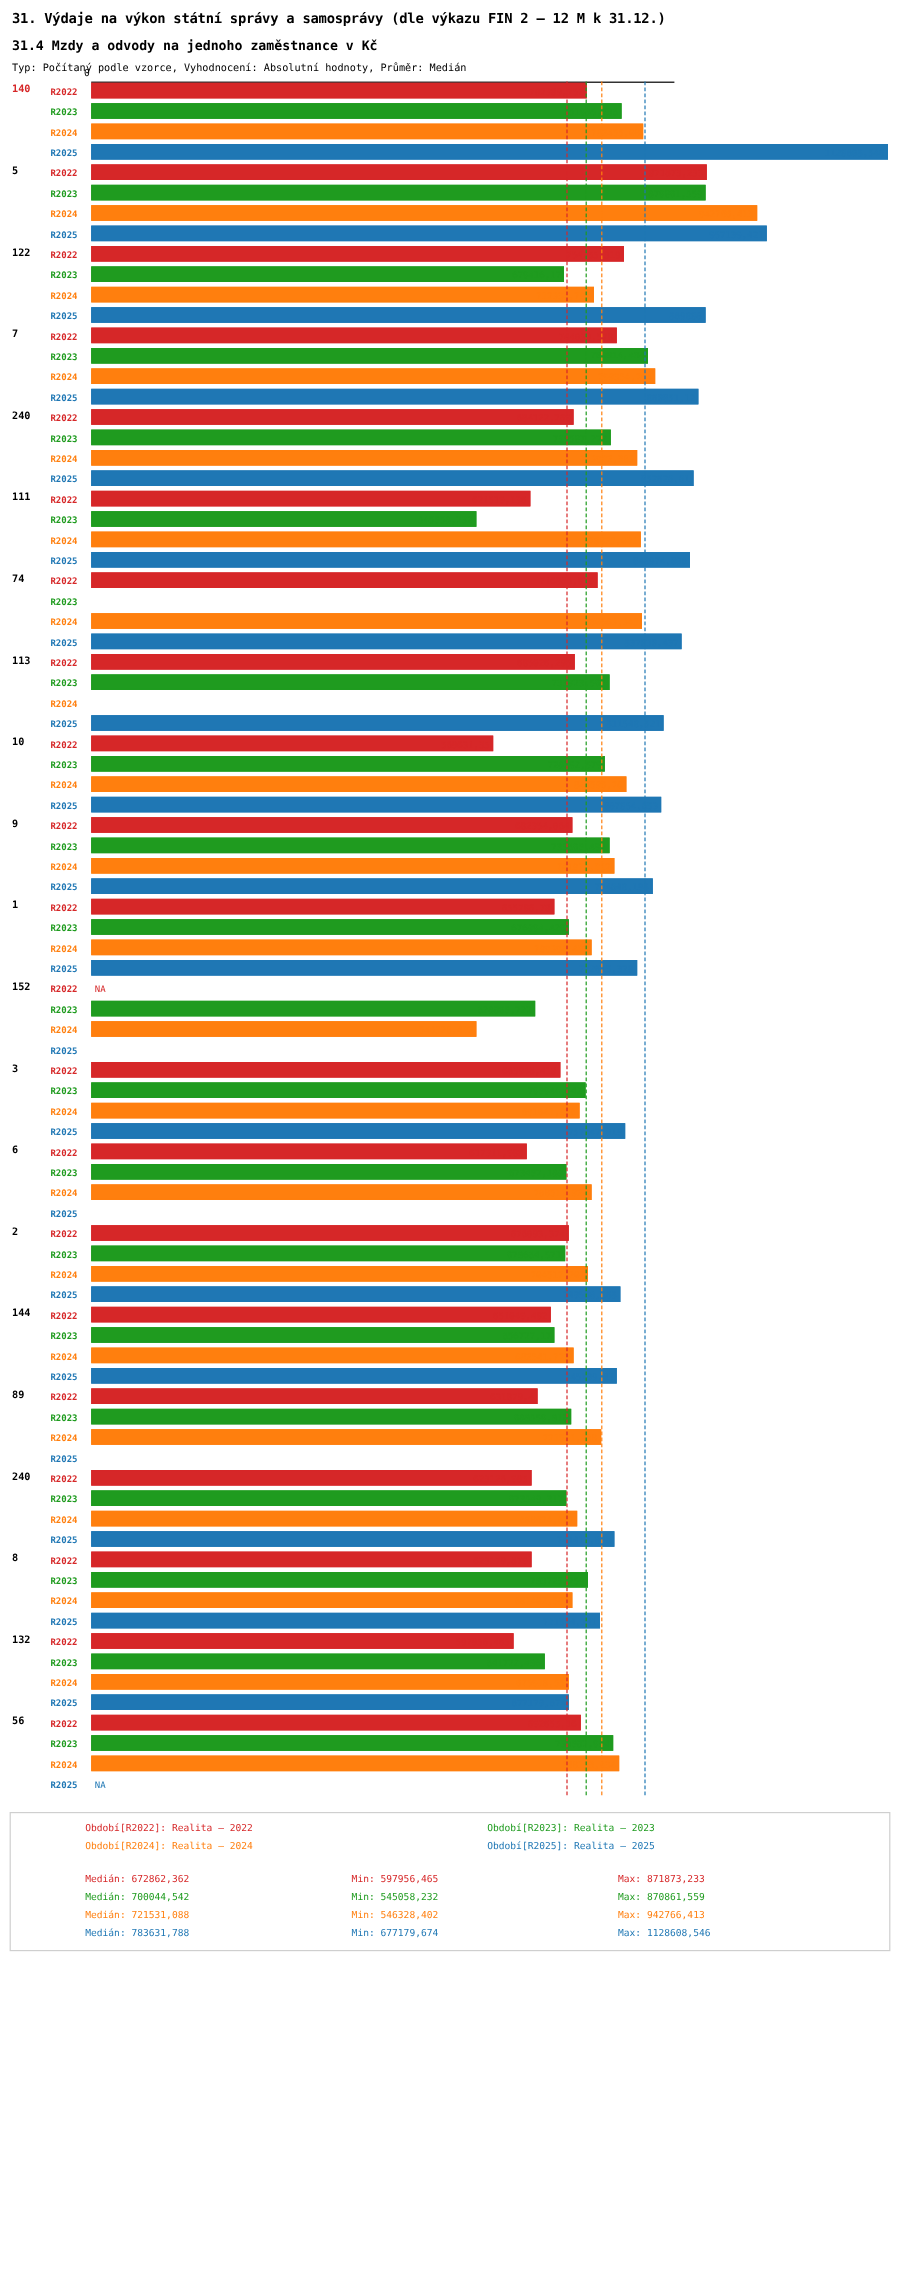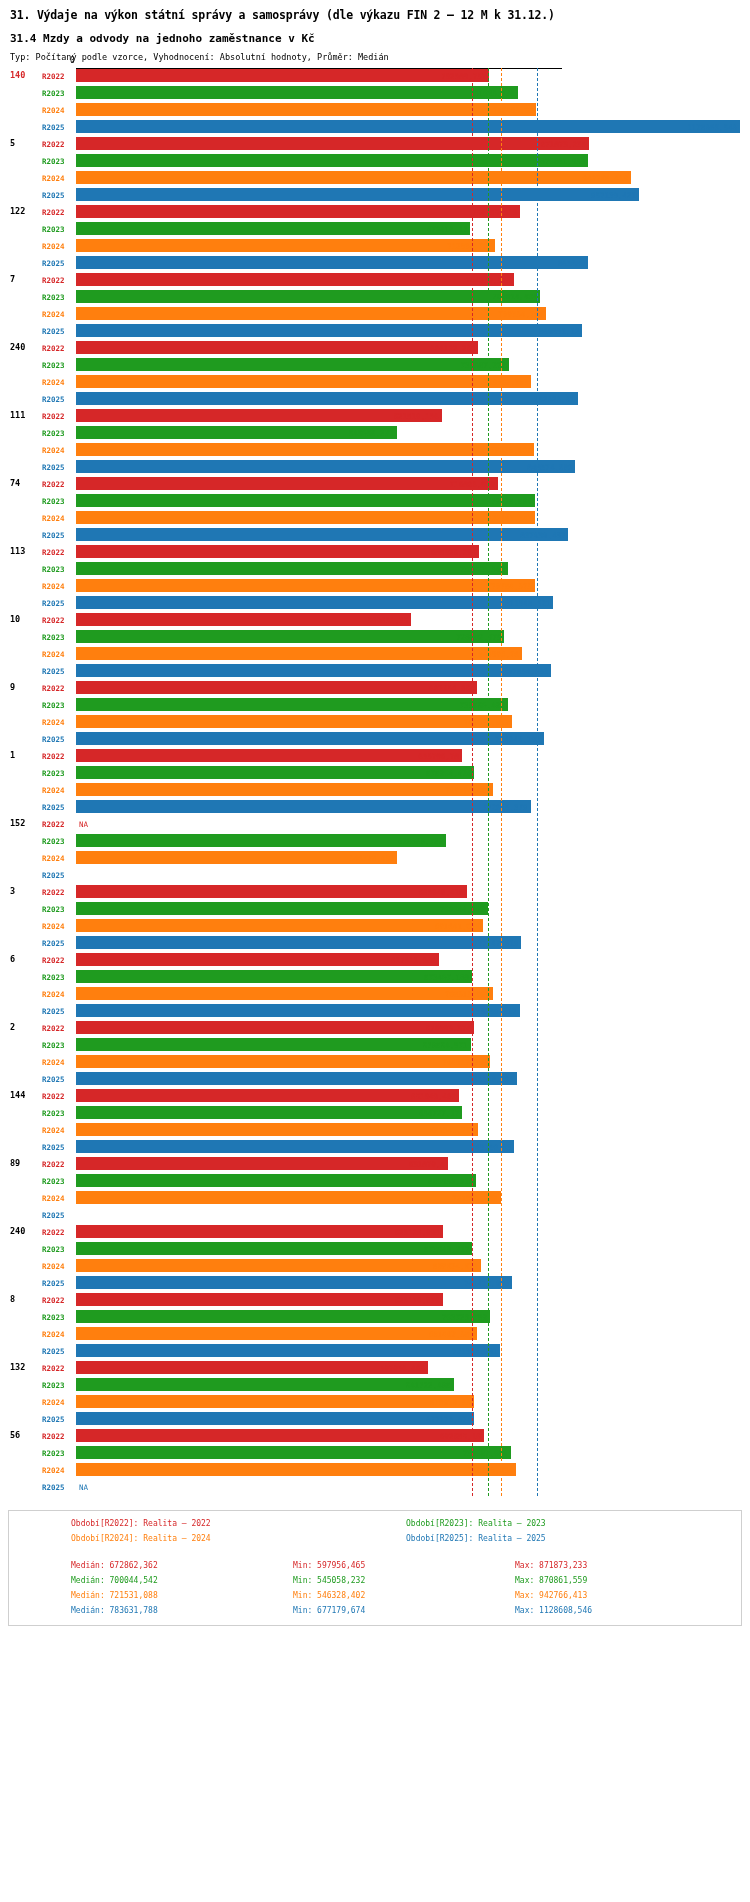--- a/index.html
+++ b/index.html
@@ -351,24 +351,20 @@
           <div class="group-label">74</div>
           <div class="row">
             <div class="row-label" style="color: rgb(214, 39, 40);">R2022</div>
             <div class="bar-track">
               <div class="bar" style="width: 63.5195%; background: rgb(214, 39, 40); border-color: rgb(214, 39, 40);"></div>
               <div class="bar-value inside" style="left: 63.5195%; color: rgb(214, 39, 40);">716886,039</div>
             </div>
           </div>
           <div class="row">
             <div class="row-label" style="color: rgb(31, 155, 31);">R2023</div>
-            <div class="bar-track">
-              <div class="bar" style="width: 69.0697%; background: rgb(31, 155, 31); border-color: rgb(31, 155, 31);"></div>
-              <div class="bar-value inside" style="left: 69.0697%; color: rgb(31, 155, 31);">779526,604</div>
-            </div>
           </div>
           <div class="row">
             <div class="row-label" style="color: rgb(255, 127, 14);">R2024</div>
             <div class="bar-track">
               <div class="bar" style="width: 69.1616%; background: rgb(255, 127, 14); border-color: rgb(255, 127, 14);"></div>
               <div class="bar-value inside" style="left: 69.1616%; color: rgb(255, 127, 14);">780563,343</div>
             </div>
           </div>
           <div class="row">
             <div class="row-label" style="color: rgb(31, 119, 180);">R2025</div>
@@ -389,24 +385,20 @@
           </div>
           <div class="row">
             <div class="row-label" style="color: rgb(31, 155, 31);">R2023</div>
             <div class="bar-track">
               <div class="bar" style="width: 65.0291%; background: rgb(31, 155, 31); border-color: rgb(31, 155, 31);"></div>
               <div class="bar-value inside" style="left: 65.0291%; color: rgb(31, 155, 31);">733923,562</div>
             </div>
           </div>
           <div class="row">
             <div class="row-label" style="color: rgb(255, 127, 14);">R2024</div>
-            <div class="bar-track">
-              <div class="bar" style="width: 69.0926%; background: rgb(255, 127, 14); border-color: rgb(255, 127, 14);"></div>
-              <div class="bar-value inside" style="left: 69.0926%; color: rgb(255, 127, 14);">779784,575</div>
-            </div>
           </div>
           <div class="row">
             <div class="row-label" style="color: rgb(31, 119, 180);">R2025</div>
             <div class="bar-track">
               <div class="bar" style="width: 71.907%; background: rgb(31, 119, 180); border-color: rgb(31, 119, 180);"></div>
               <div class="bar-value inside" style="left: 71.907%; color: rgb(31, 119, 180);">811548,521</div>
             </div>
           </div>
         </div>
         <div class="group">
@@ -577,24 +569,20 @@
           </div>
           <div class="row">
             <div class="row-label" style="color: rgb(255, 127, 14);">R2024</div>
             <div class="bar-track">
               <div class="bar" style="width: 62.7778%; background: rgb(255, 127, 14); border-color: rgb(255, 127, 14);"></div>
               <div class="bar-value inside" style="left: 62.7778%; color: rgb(255, 127, 14);">708515,929</div>
             </div>
           </div>
           <div class="row">
             <div class="row-label" style="color: rgb(31, 119, 180);">R2025</div>
-            <div class="bar-track">
-              <div class="bar" style="width: 66.7954%; background: rgb(31, 119, 180); border-color: rgb(31, 119, 180);"></div>
-              <div class="bar-value inside" style="left: 66.7954%; color: rgb(31, 119, 180);">753859,017</div>
-            </div>
           </div>
         </div>
         <div class="group">
           <div class="group-label">2</div>
           <div class="row">
             <div class="row-label" style="color: rgb(214, 39, 40);">R2022</div>
             <div class="bar-track">
               <div class="bar" style="width: 59.905%; background: rgb(214, 39, 40); border-color: rgb(214, 39, 40);"></div>
               <div class="bar-value inside" style="left: 59.905%; color: rgb(214, 39, 40);">676093,374</div>
             </div>

